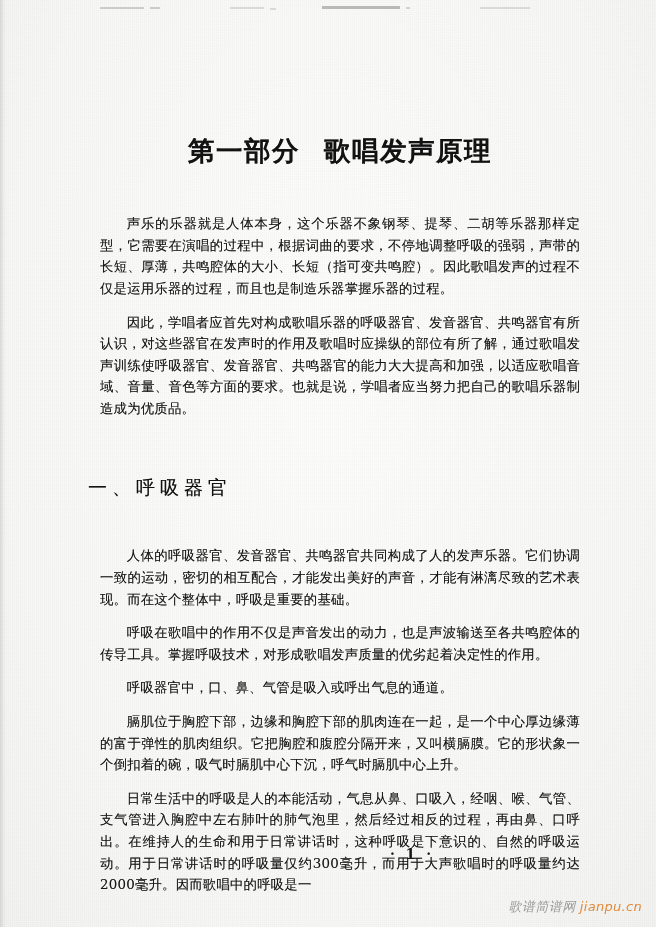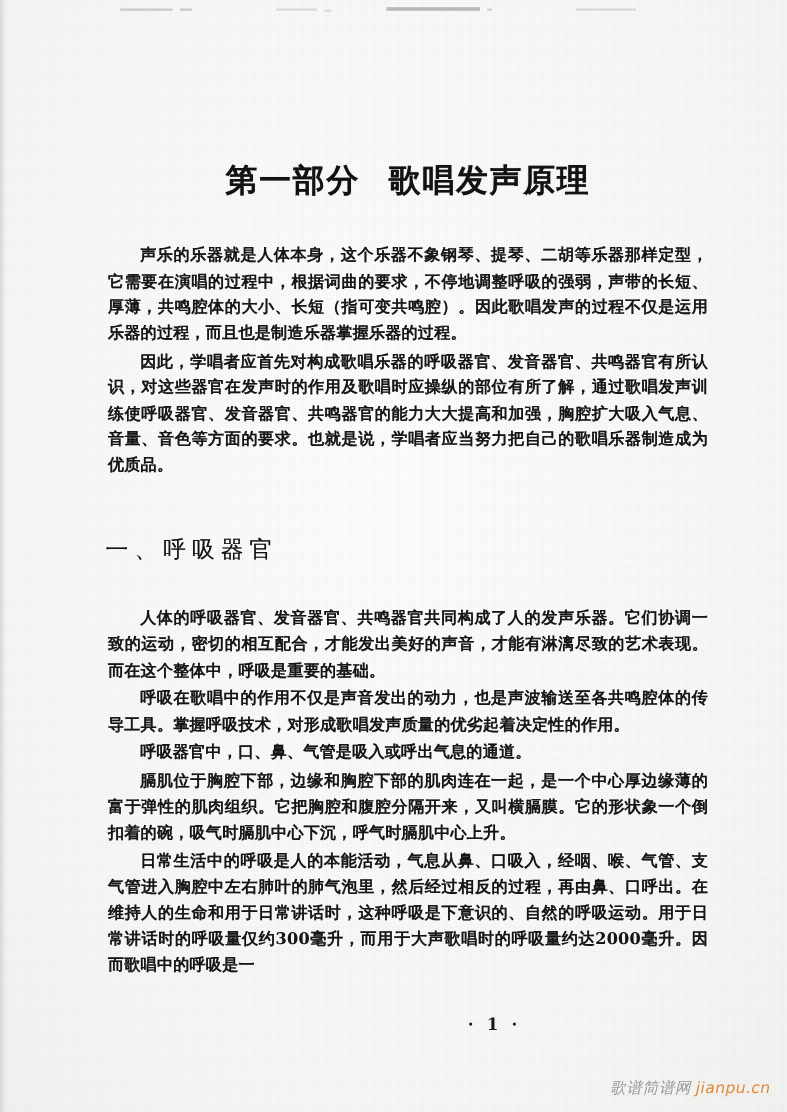--- a/index.html
+++ b/index.html
@@ -70,26 +70,26 @@
     display: inline-block;
     width: 24px;
   }
 
   .body-block {
     margin: 0;
     padding-top: 34px;
   }
 
   p.para {
-    margin: 2px;
+    margin: 12px;
     text-indent: 2em;
     text-align: justify;
     text-align-last: left;
     font-family: "DejaVu Serif", "Liberation Serif", serif;
-    font-weight: 700;
+    font-weight: 400;
     font-size: 13.4px;
     line-height: 21.6px;
     color: #161616;
     letter-spacing: 0.2px;
     text-shadow: 0 0 0.5px rgba(0,0,0,0.4);
   }
 
   .section-title {
     margin: 0;
     padding-top: 44px;
@@ -156,21 +156,21 @@
     <div class="ghost-mark" style="left:406px; top:7px;  width:4px;  height:2px; opacity:0.4;"></div>
     <div class="ghost-mark" style="left:480px; top:7px;  width:50px; height:2px; opacity:0.3;"></div>
   </div>
 
   <div id="content">
 
     <h1 class="part-title"><span>第一部分</span><span class="title-gap"></span><span>歌唱发声原理</span></h1>
 
     <div class="body-block">
       <p class="para">声乐的乐器就是人体本身，这个乐器不象钢琴、提琴、二胡等乐器那样定型，它需要在演唱的过程中，根据词曲的要求，不停地调整呼吸的强弱，声带的长短、厚薄，共鸣腔体的大小、长短（指可变共鸣腔）。因此歌唱发声的过程不仅是运用乐器的过程，而且也是制造乐器掌握乐器的过程。</p>
-      <p class="para">因此，学唱者应首先对构成歌唱乐器的呼吸器官、发音器官、共鸣器官有所认识，对这些器官在发声时的作用及歌唱时应操纵的部位有所了解，通过歌唱发声训练使呼吸器官、发音器官、共鸣器官的能力大大提高和加强，胸腔扩大吸入气息、音量、音色等方面的要求。也就是说，学唱者应当努力把自己的歌唱乐器制造成为优质品。</p>
+      <p class="para">因此，学唱者应首先对构成歌唱乐器的呼吸器官、发音器官、共鸣器官有所认识，对这些器官在发声时的作用及歌唱时应操纵的部位有所了解，通过歌唱发声训练使呼吸器官、发音器官、共鸣器官的能力大大提高和加强，以适应歌唱音域、音量、音色等方面的要求。也就是说，学唱者应当努力把自己的歌唱乐器制造成为优质品。</p>
     </div>
 
     <h2 class="section-title">一、呼吸器官</h2>
 
     <div class="section-body">
       <p class="para">人体的呼吸器官、发音器官、共鸣器官共同构成了人的发声乐器。它们协调一致的运动，密切的相互配合，才能发出美好的声音，才能有淋漓尽致的艺术表现。而在这个整体中，呼吸是重要的基础。</p>
       <p class="para">呼吸在歌唱中的作用不仅是声音发出的动力，也是声波输送至各共鸣腔体的传导工具。掌握呼吸技术，对形成歌唱发声质量的优劣起着决定性的作用。</p>
       <p class="para">呼吸器官中，口、鼻、气管是吸入或呼出气息的通道。</p>
       <p class="para">膈肌位于胸腔下部，边缘和胸腔下部的肌肉连在一起，是一个中心厚边缘薄的富于弹性的肌肉组织。它把胸腔和腹腔分隔开来，又叫横膈膜。它的形状象一个倒扣着的碗，吸气时膈肌中心下沉，呼气时膈肌中心上升。</p>
       <p class="para">日常生活中的呼吸是人的本能活动，气息从鼻、口吸入，经咽、喉、气管、支气管进入胸腔中左右肺叶的肺气泡里，然后经过相反的过程，再由鼻、口呼出。在维持人的生命和用于日常讲话时，这种呼吸是下意识的、自然的呼吸运动。用于日常讲话时的呼吸量仅约300毫升，而用于大声歌唱时的呼吸量约达2000毫升。因而歌唱中的呼吸是一</p>

